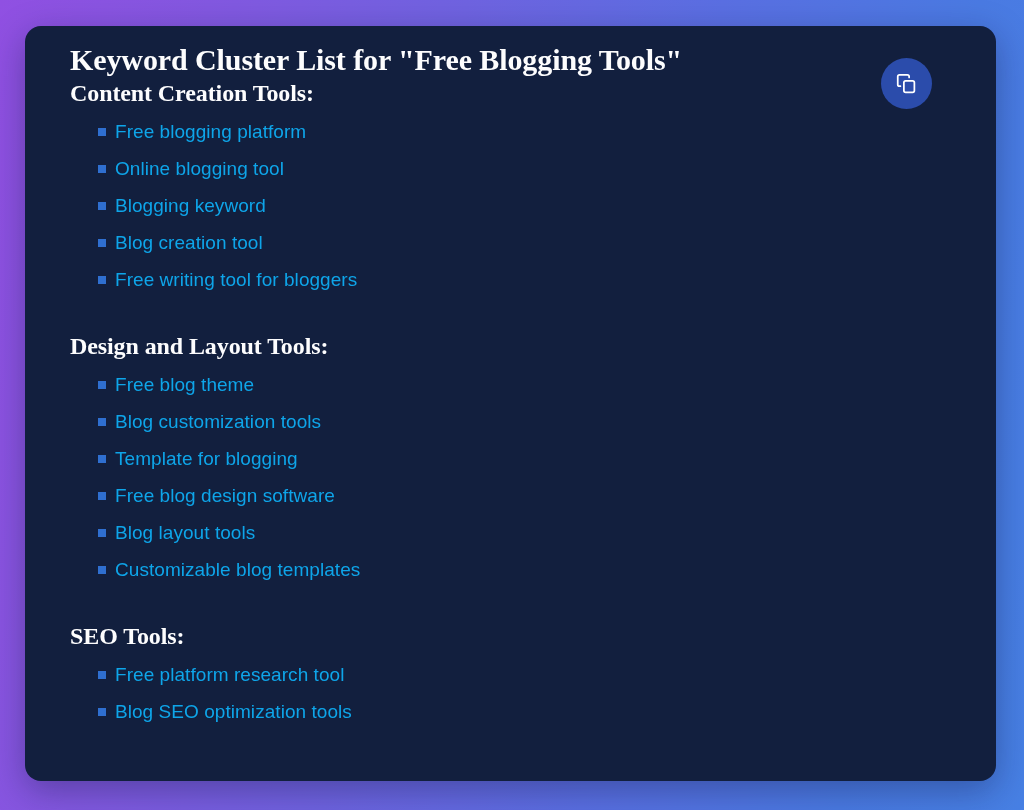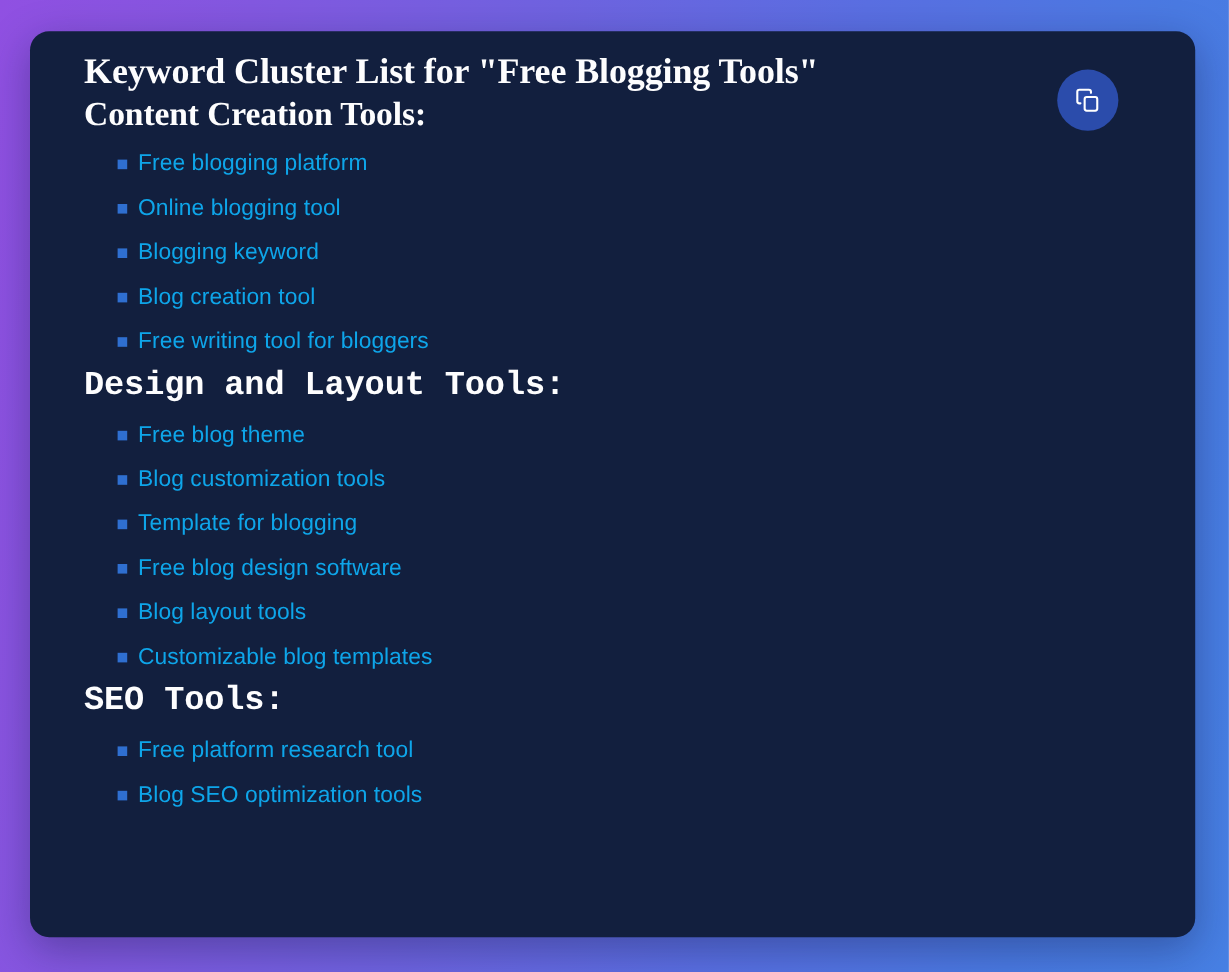--- a/index.html
+++ b/index.html
@@ -46,32 +46,32 @@
     font-size: 30px;
     line-height: 1.18;
     color: #fdfdfe;
     letter-spacing: -0.1px;
     padding-right: 110px;
   }
 
   .section-heading {
     font-family: "Liberation Serif", serif;
     font-weight: bold;
-    font-size: 28px;
+    font-size: 24px;
     line-height: 1.25;
     color: #fdfdfe;
     letter-spacing: -0.1px;
   }
 
   .section-heading.first {
     margin-top: 1px;
   }
 
   .section-heading.spaced {
-    font-family: Liberation Mono, monospace;
+    margin-top: 32px;
   }
 
   .kw-list {
     list-style: none;
     margin: 6px 0 0 0;
     padding: 0 0 0 28px;
   }
 
   .kw-item {
     position: relative;

